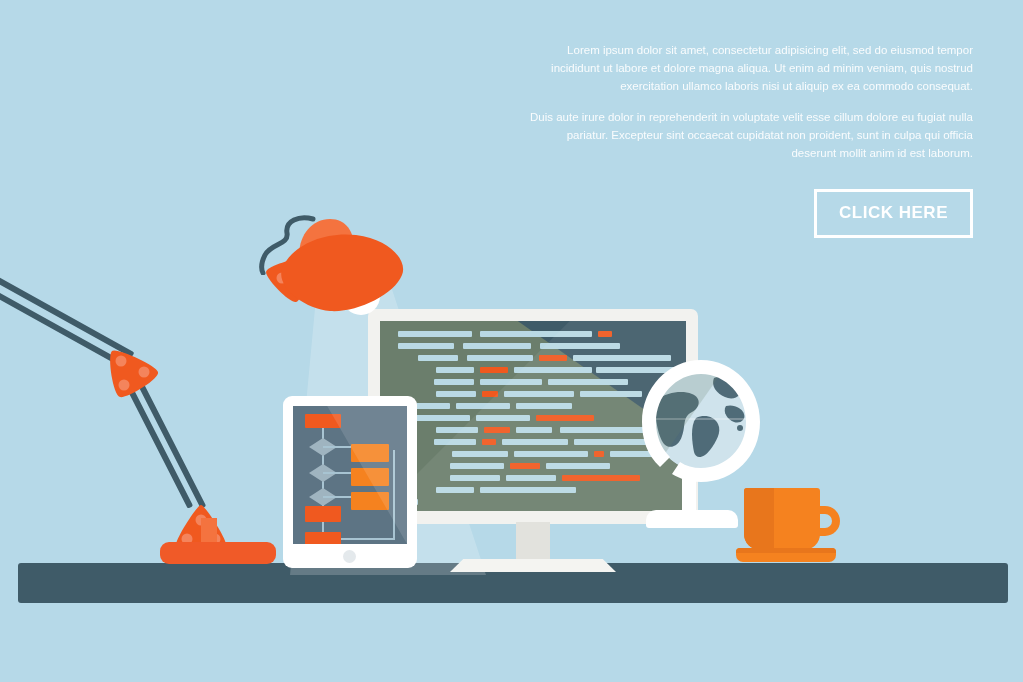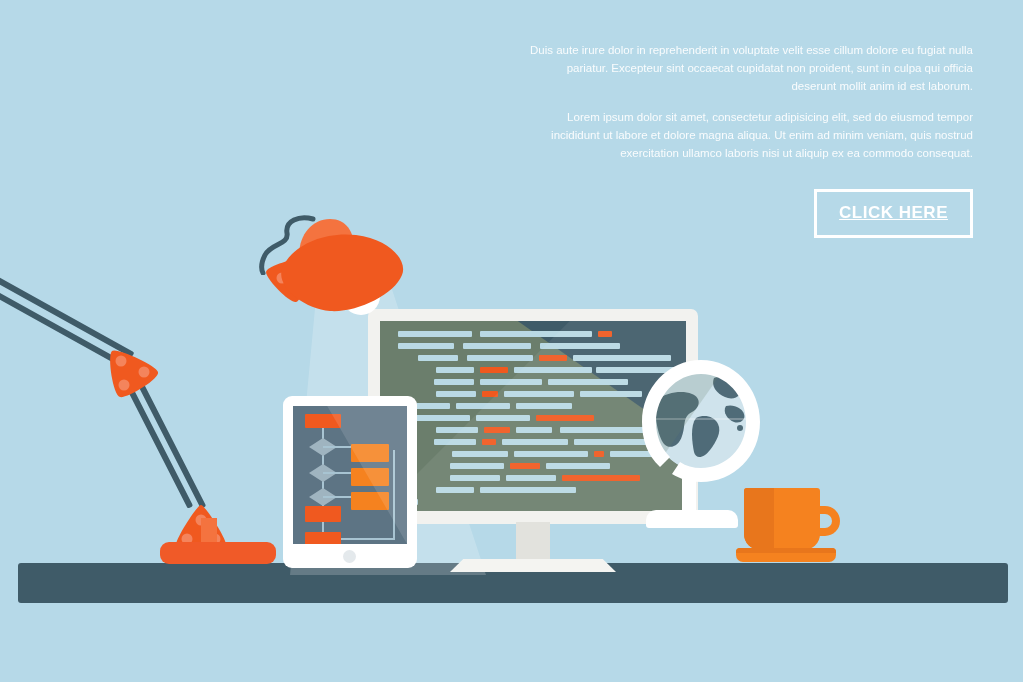--- a/index.html
+++ b/index.html
@@ -16,21 +16,21 @@
     font-size:41px;font-weight:bold;color:#ffffff;line-height:1.05;
     letter-spacing:-0.5px;margin:0 0 18px 0;white-space:nowrap;
   }
   .para{
     font-size:11.5px;color:#ffffff;line-height:1.55;margin:0 0 14px 0;
     opacity:.92;
   }
   #cta{
     display:inline-block;margin-top:12px;border:3px solid #ffffff;
     color:#ffffff;font-size:17px;font-weight:bold;letter-spacing:.5px;
-    padding:11px 22px 12px 22px;background:transparent;cursor:pointer;text-decoration:underline;
+    padding:11px 22px 12px 22px;background:transparent;cursor:pointer;
   }
 
   
   #desk{
     position:absolute;left:18px;top:563px;width:990px;height:40px;
     background:#3f5b68;border-radius:3px;
   }
 
   
   #lamp{position:absolute;left:100px;top:215px;width:300px;height:360px;}
@@ -410,18 +410,18 @@
         <path d="M22,44 C18,22 32,2 52,2 C70,2 78,18 76,38 C74,52 62,58 46,58
                  C32,58 24,54 22,44 Z" fill="#f4733f"></path>
         <path d="M4,52 C12,30 44,14 78,18 C112,22 130,44 124,58
                  C116,78 78,96 52,94 C26,92 -2,70 4,52 Z" fill="#f0591f"></path>
       </svg>
     </div>
 
   </div>
 
   <div id="text-block">
+    <p class="para">Lorem ipsum dolor sit amet, consectetur adipisicing elit, sed do eiusmod tempor incididunt ut labore et dolore magna aliqua. Ut enim ad minim veniam, quis nostrud exercitation ullamco laboris nisi ut aliquip ex ea commodo consequat.</p>
     <p class="para">Duis aute irure dolor in reprehenderit in voluptate velit esse cillum dolore eu fugiat nulla pariatur. Excepteur sint occaecat cupidatat non proident, sunt in culpa qui officia deserunt mollit anim id est laborum.</p>
-    <p class="para">Lorem ipsum dolor sit amet, consectetur adipisicing elit, sed do eiusmod tempor incididunt ut labore et dolore magna aliqua. Ut enim ad minim veniam, quis nostrud exercitation ullamco laboris nisi ut aliquip ex ea commodo consequat.</p>
     <div id="cta">CLICK HERE</div>
   </div>
 
 </div>
 
 </body></html>

